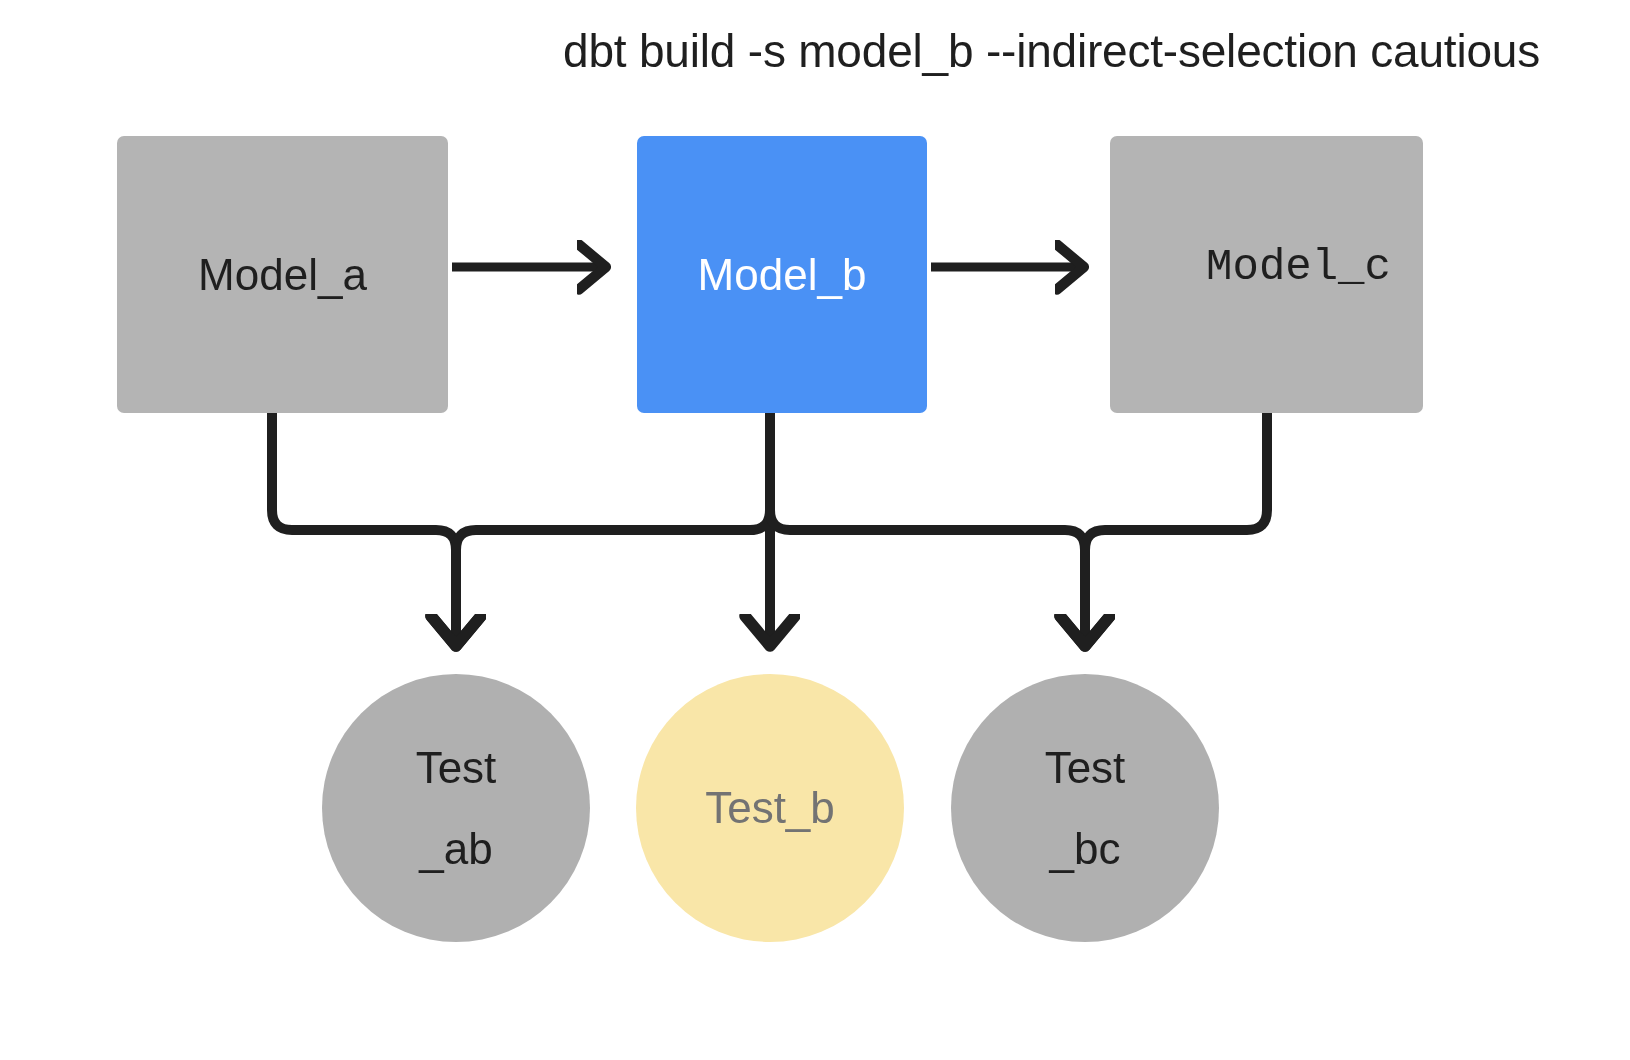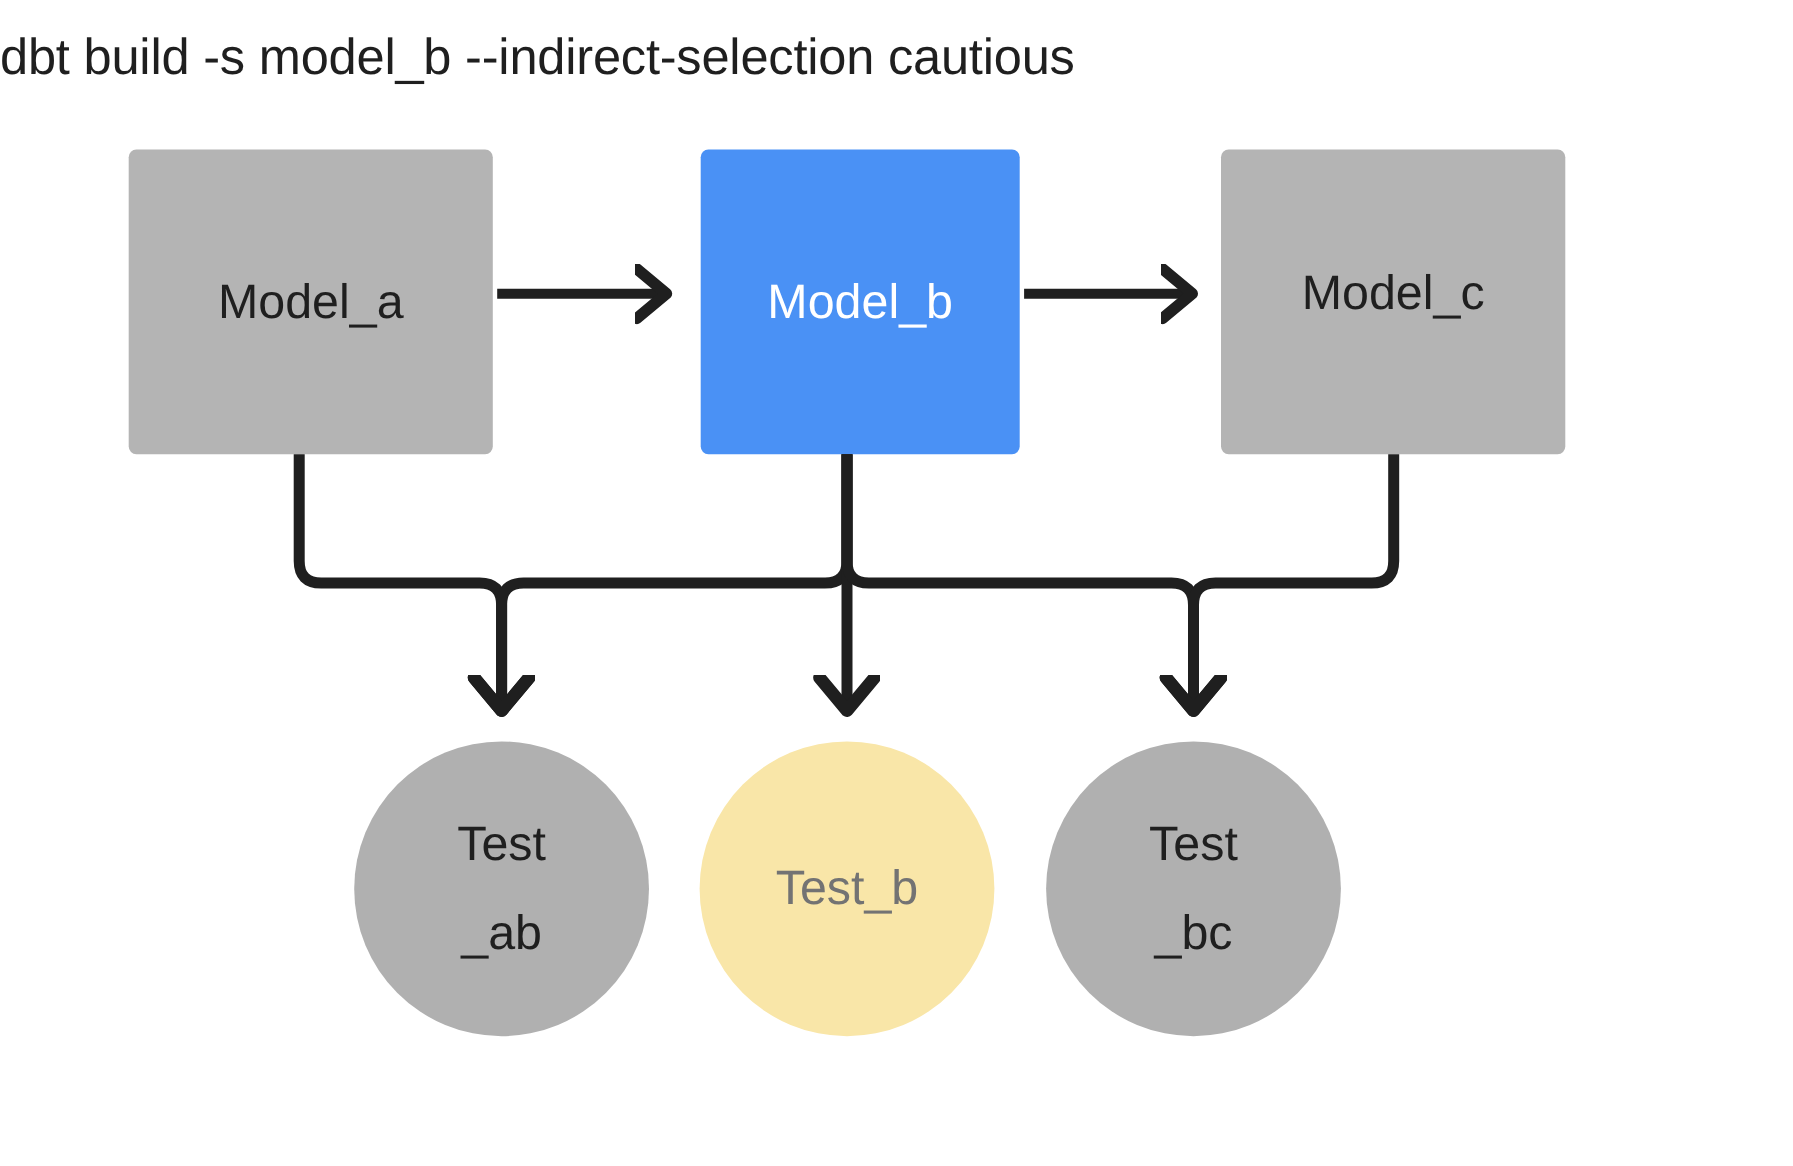--- a/index.html
+++ b/index.html
@@ -32,21 +32,21 @@
     justify-content: center;
     text-align: center;
     pointer-events: none;
     white-space: pre-line;
   }
   .title-text {
     position: absolute;
     left: 0;
     top: 24px;
     width: 1540px;
-    text-align: left;
+    text-align: right;
     font-size: 46px;
     font-weight: 400;
     color: #1f1f1f;
     letter-spacing: -0.2px;
   }
   .model-label {
     font-size: 44px;
     font-weight: 400;
     letter-spacing: 0px;
   }
@@ -96,21 +96,21 @@
       <circle cx="456" cy="808" r="134" fill="#b0b0b0"></circle>
       <circle cx="770" cy="808" r="134" fill="#f9e6a8"></circle>
       <circle cx="1085" cy="808" r="134" fill="#b0b0b0"></circle>
     </g>
   </svg>
 
   <div class="node-label model-label" style="left:117px; top:136px; width:331px; height:277px; color:#1f1f1f;">Model_a</div>
 
   <div class="node-label model-label" style="left:637px; top:136px; width:290px; height:277px; color:#ffffff;">Model_b</div>
 
-  <div class="node-label model-label" style="left:1110px; top:136px; width:313px; height:262px; color:#1f1f1f;">Model_c</div>
+  <div class="node-label model-label" style="left:1142px; top:136px; width:313px; height:262px; color:#1f1f1f;font-family:Liberation Mono, monospace;">Model_c</div>
 
   <div class="node-label test-label" style="left:322px; top:674px; width:268px; height:268px; color:#1f1f1f;">Test
 _ab</div>
 
   <div class="node-label test-label" style="left:636px; top:674px; width:268px; height:268px; color:#737373;">Test_b</div>
 
   <div class="node-label test-label" style="left:951px; top:674px; width:268px; height:268px; color:#1f1f1f;">Test
 _bc</div>
 
 </div>

